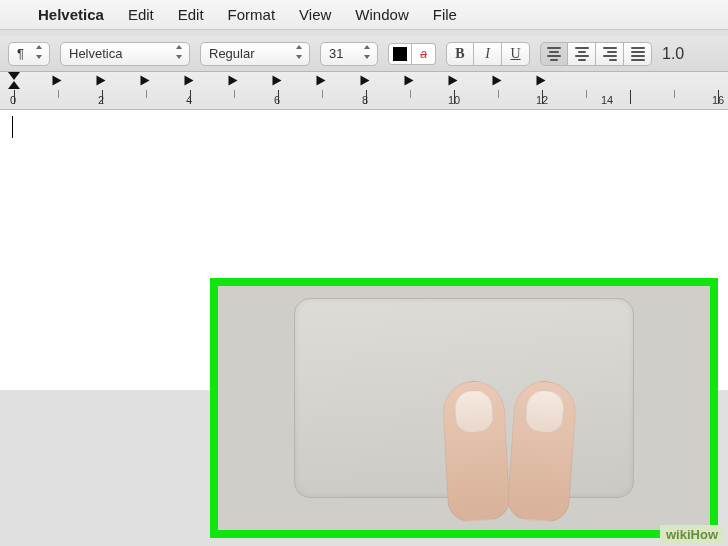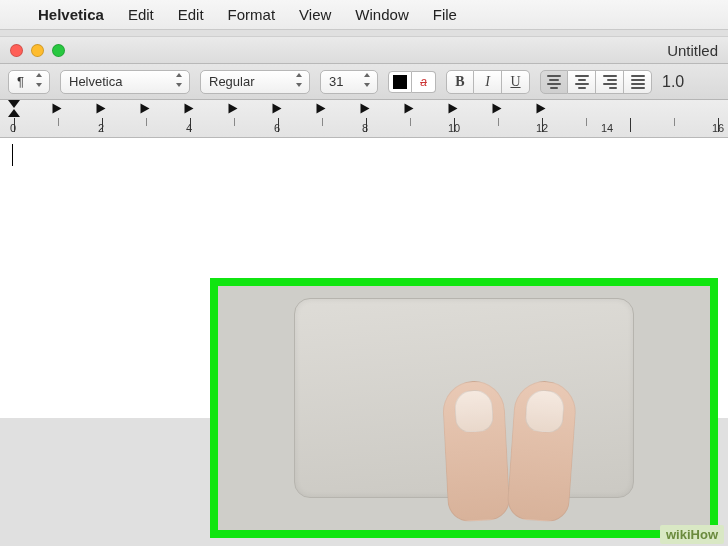--- a/index.html
+++ b/index.html
@@ -159,28 +159,20 @@
   <span class="menuitem">Edit</span>
   <span class="menuitem">Edit</span>
   <span class="menuitem">Format</span>
   <span class="menuitem">View</span>
   <span class="menuitem">Window</span>
   <span class="menuitem">File</span>
 </div>
 
 <div class="window">
 
-  <div class="titlebar">
-    <div class="traffic">
-      <div class="tl close"></div>
-      <div class="tl min"></div>
-      <div class="tl max"></div>
-    </div>
-    <div class="wintitle">Untitled</div>
-  </div>
 
   <div class="toolbar">
 
     <div class="ctrl select-pilcrow">
       <span>¶</span>
       <span>
         <svg width="8" height="14" viewBox="0 0 8 14">
             <path d="M4 0 L7 4 H1 Z" fill="#666"></path>
             <path d="M4 14 L1 10 H7 Z" fill="#666"></path>
           </svg>

